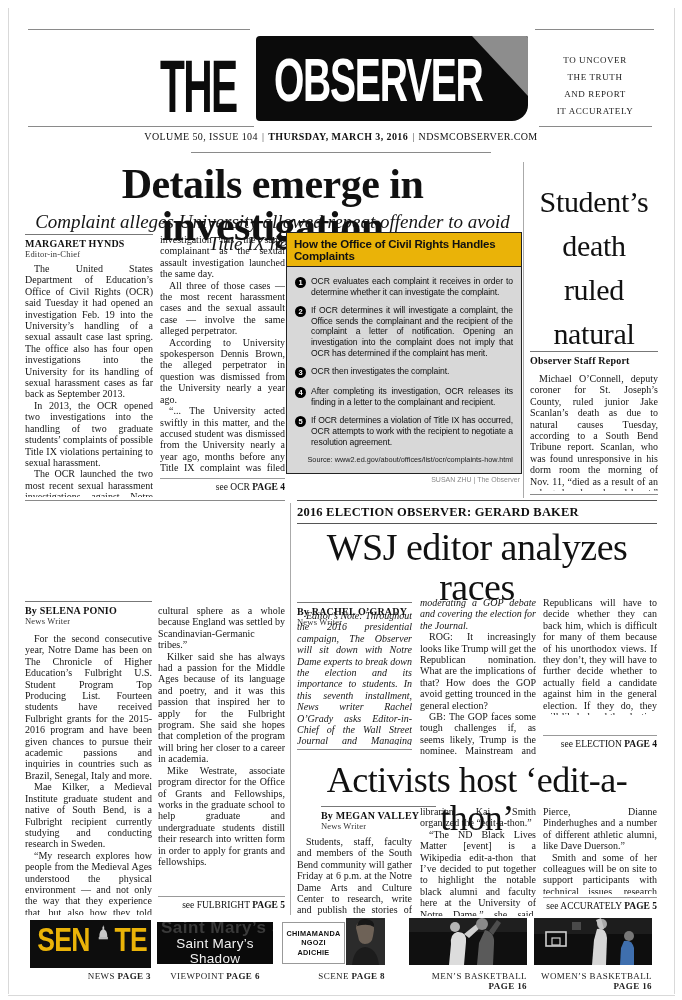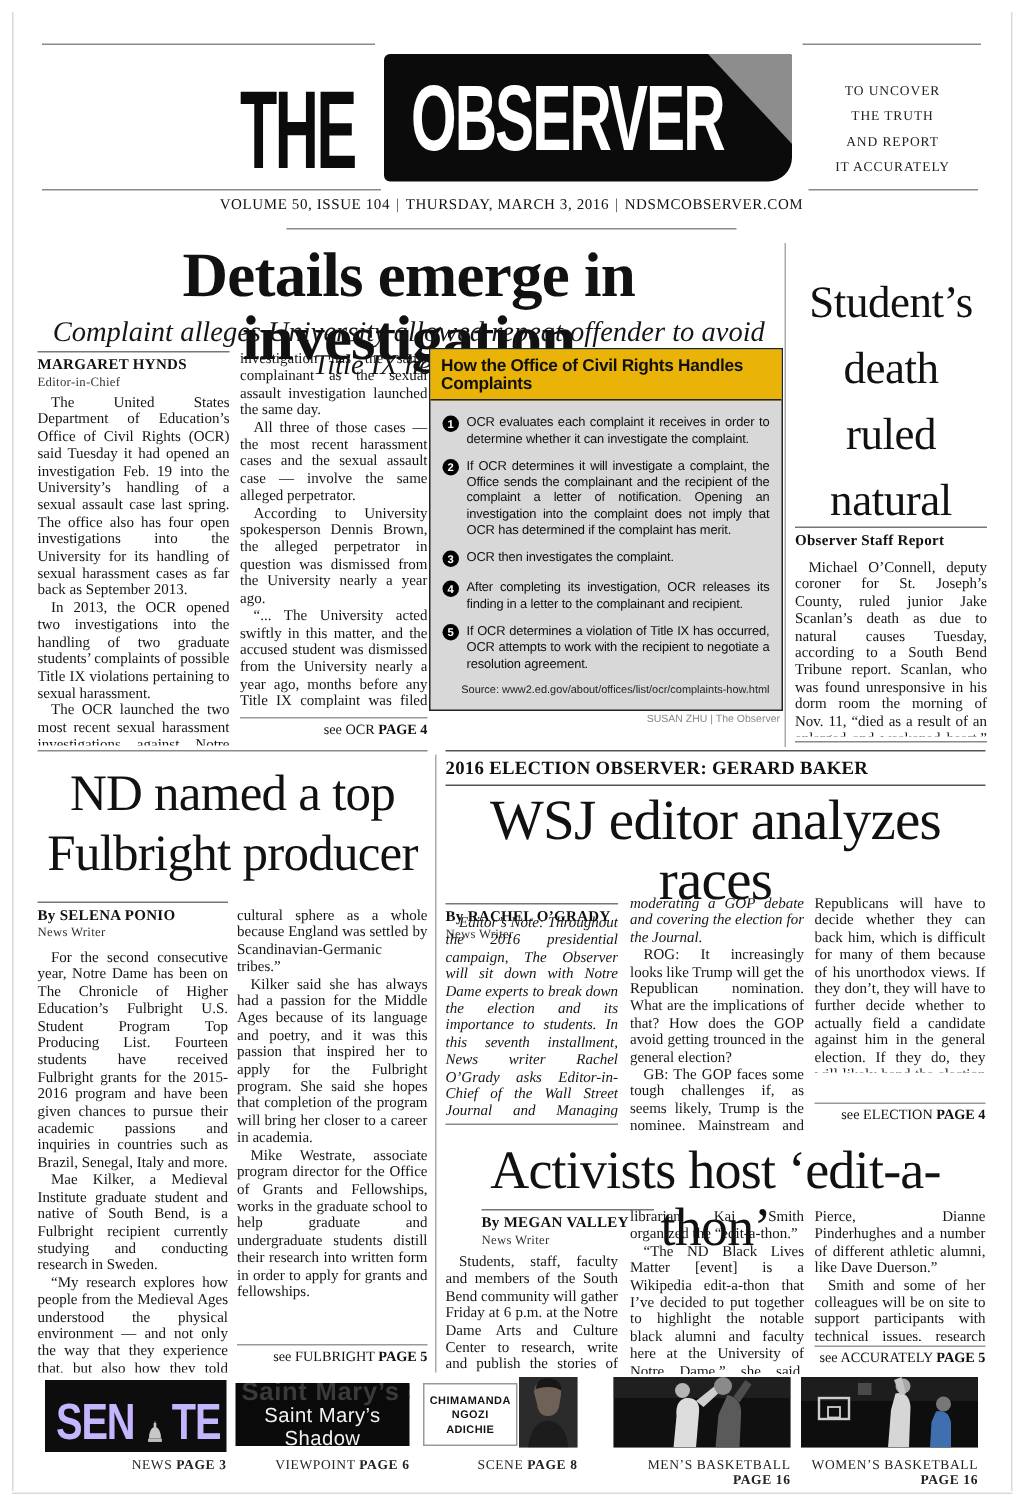--- a/index.html
+++ b/index.html
@@ -16,21 +16,21 @@
             transform:scaleX(.55);transform-origin:left top;letter-spacing:-3px;color:#0b0b0b;line-height:1;}
   .logo-box{position:absolute;left:256px;top:36px;width:272px;height:85px;background:#0b0b0b;
             border-radius:4px 2px 16px 4px;}
   .logo-obs{position:absolute;left:18px;top:13px;font-family:"Liberation Sans",sans-serif;
             font-weight:bold;font-size:62px;color:#fff;transform:scaleX(.63);transform-origin:left top;
             letter-spacing:-2px;line-height:1;white-space:nowrap;}
   .fold{position:absolute;right:0;top:0;width:56px;height:60px;
         background:#8d8d8d;clip-path:polygon(0 0,100% 0,100% 100%);border-radius:0 2px 0 0;}
   .volume{position:absolute;top:131px;left:0;width:682px;text-align:center;font-size:10px;
           letter-spacing:.4px;color:#111;}
-  .volume b{font-weight:normal;}
+  .volume b{font-weight:bold;}
   .vsep{padding:0 4px;color:#444;}
 
   
   .headline-xl{font-weight:bold;font-size:42px;letter-spacing:-.5px;text-align:center;line-height:1;}
   .subhead{font-style:italic;font-size:19px;text-align:center;color:#161616;}
   .headline-col{font-size:30px;line-height:44px;text-align:center;letter-spacing:-.3px;}
   .headline-lg{font-size:35px;text-align:center;letter-spacing:-.5px;line-height:1.05;}
   .kicker{font-weight:bold;font-size:12.5px;letter-spacing:.2px;padding:4px 0 3px 0;
           border-top:1px solid #555;border-bottom:1px solid #555;}
 
@@ -55,22 +55,22 @@
   .stepnum{flex:0 0 11px;width:11px;height:11px;border-radius:50%;background:#000;color:#fff;
            font-size:7.5px;font-weight:bold;text-align:center;line-height:11px;margin-top:1px;}
   .steptext{font-size:8.6px;line-height:10.6px;color:#0d0d0d;letter-spacing:-.1px;text-align:justify;}
   .info-source{font-size:7.3px;text-align:right;color:#222;margin-top:1px;}
   .credit{position:absolute;font-size:7px;color:#888;font-family:"Liberation Sans",sans-serif;}
 
   
   .promo-caption{position:absolute;font-size:9px;letter-spacing:.4px;text-align:right;color:#222;}
   .promo-caption b{font-weight:bold;}
   .photo{position:absolute;background:#161616;overflow:hidden;}
-  .senate{display:flex;align-items:flex-end;justify-content:center;
-          font-family:"Liberation Sans",sans-serif;font-weight:bold;color:#c4b5fd;font-size:34px;
+  .senate{display:flex;align-items:flex-start;justify-content:center;
+          font-family:"Liberation Sans",sans-serif;font-weight:bold;color:#eab308;font-size:34px;
           letter-spacing:-1px;}
   .senate .tl{transform:scaleX(.78);}
   .shadow-main{position:absolute;left:0;right:0;top:14px;text-align:center;color:#f2f2f2;
                font-family:"Liberation Sans",sans-serif;font-size:13.5px;letter-spacing:.3px;}
   .shadow-ghost{position:absolute;left:4px;top:-4px;color:#3a3a3a;font-family:"Liberation Sans",sans-serif;
                 font-size:17px;font-weight:bold;white-space:nowrap;letter-spacing:.5px;}
   .chim{position:absolute;background:#fff;border:1px solid #999;display:flex;flex-direction:column;
         align-items:center;justify-content:center;font-family:"Liberation Sans",sans-serif;
         font-weight:bold;font-size:7.3px;line-height:9.5px;letter-spacing:.3px;text-align:center;color:#111;}
 </style>
@@ -168,24 +168,20 @@
   </div>
   <div class="abs col" style="left:530px;top:373px;width:128px;height:118px;">
     <p>Michael O’Connell, deputy coroner for St. Joseph’s County, ruled junior Jake Scanlan’s death as due to natural causes Tuesday, according to a South Bend Tribune report. Scanlan, who was found unresponsive in his dorm room the morning of Nov. 11, “died as a result of an enlarged and weakened heart,” the report stated.</p>
 
   </div>
   <div class="hrule" style="left:530px;top:494px;width:128px;"></div>
 
   <div class="hrule" style="left:25px;top:500px;width:260px;"></div>
   <div class="vrule" style="left:290px;top:503px;height:412px;"></div>
 
-  <div class="abs headline-lg" style="left:25px;top:510px;width:260px;font-size:34px;line-height:40px;">
-    <div>ND named a top</div>
-    <div>Fulbright producer</div>
-  </div>
   <div class="abs" style="left:25px;top:601px;width:127px;">
     <div class="byline-rule byline">By SELENA PONIO</div>
     <div class="byline-role">News Writer</div>
   </div>
   <div class="abs col" style="left:25px;top:633px;width:127px;height:282px;">
     <p>For the second consecutive year, Notre Dame has been on The Chronicle of Higher Education’s Fulbright U.S. Student Program Top Producing List. Fourteen students have received Fulbright grants for the 2015-2016 program and have been given chances to pursue their academic passions and inquiries in countries such as Brazil, Senegal, Italy and more.</p>
     <p>Mae Kilker, a Medieval Institute graduate student and native of South Bend, is a Fulbright recipient currently studying and conducting research in Sweden.</p>
     <p>“My research explores how people from the Medieval Ages understood the physical environment — and not only the way that they experience that, but also how they told stories about it,” Kilker said. “The reason I’m in Sweden is my particular field is looking at Anglo-Saxon England, but the current scholarship is to understand the North Atlantic</p>
   </div>
   <div class="abs col" style="left:158px;top:605px;width:127px;height:285px;">
@@ -253,21 +249,21 @@
     <span class="tl">TE</span>
   </div>
   <div class="promo-caption" style="left:30px;top:971px;width:121px;">
     <span>NEWS </span><b>PAGE 3</b>
   </div>
 
   <div class="photo" style="left:157px;top:922px;width:116px;height:42px;background:#0a0a0a;">
     <div class="shadow-ghost">Saint Mary’s Shadow</div>
     <div class="shadow-main">Saint Mary’s Shadow</div>
   </div>
-  <div class="promo-caption" style="left:157px;top:971px;width:116px;">
+  <div class="promo-caption" style="left:157px;top:971px;width:116px;text-align:center;">
     <span>VIEWPOINT  </span><b>PAGE 6</b>
   </div>
 
   <div class="chim" style="left:282px;top:922px;width:61px;height:40px;">
     <div>CHIMAMANDA</div>
     <div>NGOZI</div>
     <div>ADICHIE</div>
   </div>
   <div class="photo" style="left:346px;top:918px;width:39px;height:47px;background:#262626;">
     <svg width="39" height="47" viewBox="0 0 39 47">

